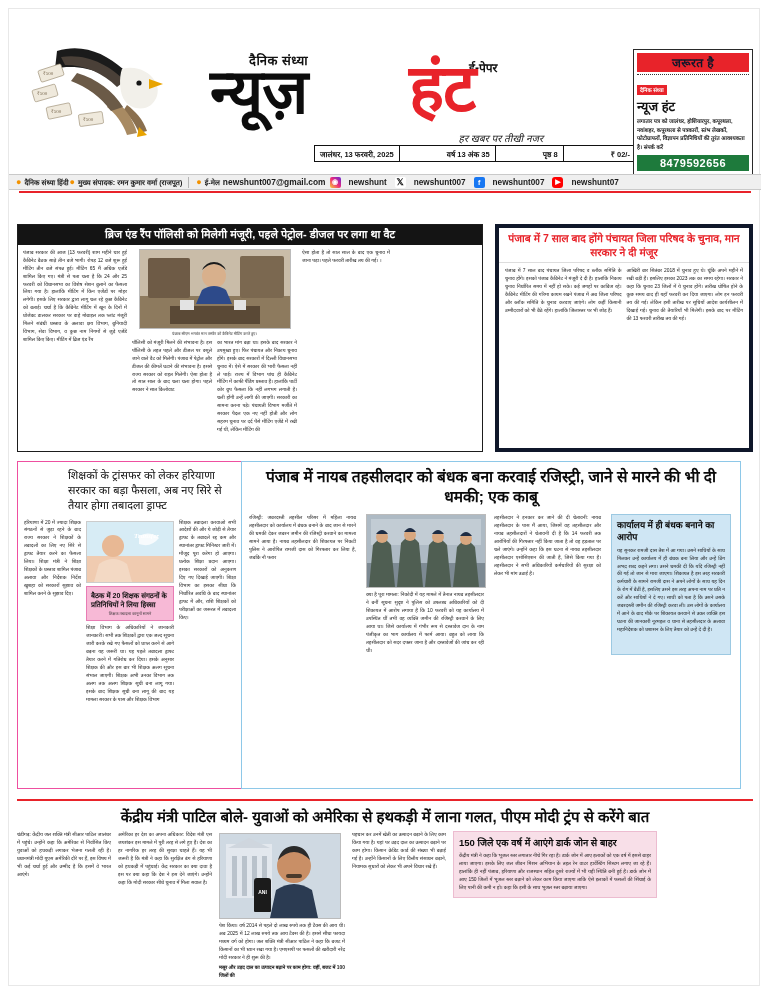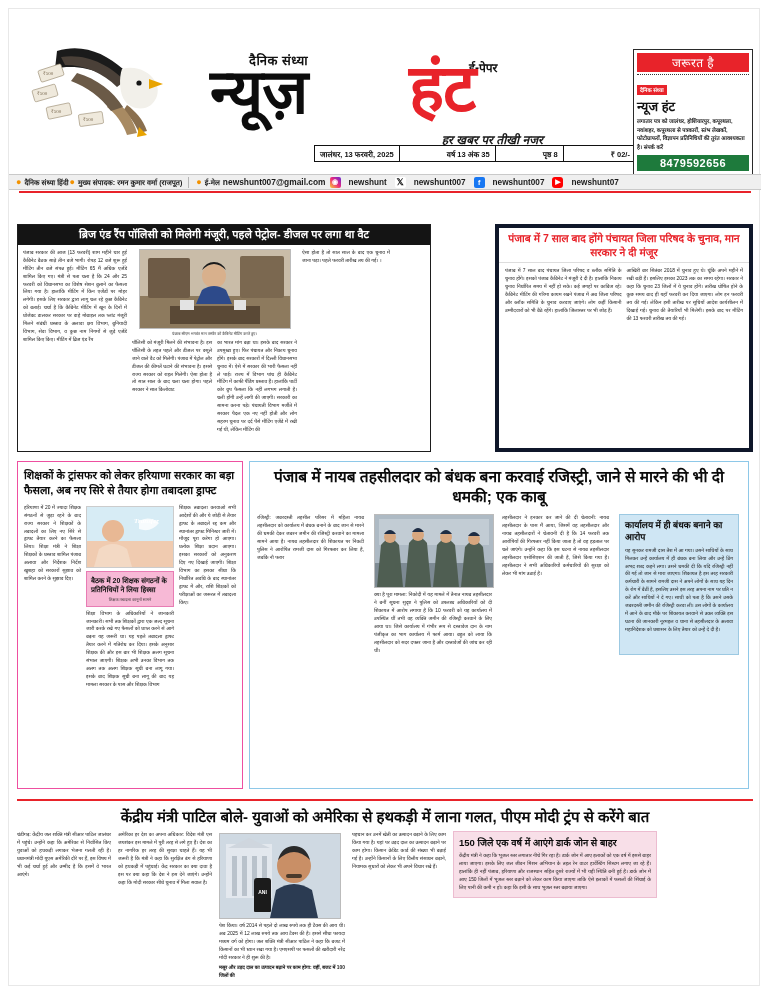--- a/index.html
+++ b/index.html
@@ -40,21 +40,21 @@
     font-size:62px;line-height:62px;font-weight:bold;color:#0c0c0c;
     letter-spacing:-1px;
   }
   .bigword2{
     position:absolute;left:205px;top:22px;
     font-size:66px;line-height:66px;font-weight:bold;color:#e8232a;
     letter-spacing:-1px;
   }
   .tagline{
     position:absolute;right:6px;top:98px;
-    font-size:12px;font-weight:bold;color:#1a1a1a;font-style:italic;
+    font-size:10px;font-weight:normal;color:#1a1a1a;font-style:italic;
   }
   .dateline{
     position:absolute;left:110px;top:112px;
     display:flex;align-items:stretch;height:15px;
     border:1px solid #111;background:#fff;gap:42px;
   }
   .dateline span{
     font-size:7.5px;font-weight:bold;color:#111;
     padding:2px 5px;display:flex;align-items:center;white-space:nowrap;
     border-right:1px solid #111;
@@ -62,21 +62,21 @@
   .dateline span:last-child{border-right:none;}
   .price-rs{color:#e8232a;font-weight:bold;}
 
   
   .adbox{
     position:absolute;right:8px;top:18px;width:120px;height:128px;
     border:1px solid #2a2a2a;background:#fff;box-sizing:border-box;
     padding:3px;
   }
   .ad-title{
-    background:#e8232a;color:#ffffff;font-size:12px;font-weight:normal;
+    background:#e8232a;color:#0f172a;font-size:12px;font-weight:bold;
     text-align:center;padding:1px 0;letter-spacing:.4px;
   }
   .ad-dots{border-bottom:1px dotted #333;margin:2px 0 3px;}
   .ad-small{
     display:inline-block;background:#e8232a;color:#fff;
     font-size:5.5px;font-weight:bold;padding:1px 3px;
   }
   .ad-brand{font-size:13px;font-weight:bold;color:#111;margin:1px 0 2px;}
   .ad-body{font-size:5.6px;line-height:1.55;color:#1a1a1a;font-weight:bold;text-align:left;}
   .ad-phone{
@@ -107,21 +107,21 @@
   .mainhead{
     position:absolute;left:10px;top:188px;width:732px;
     text-align:center;font-size:19.5px;font-weight:bold;color:#0a0a0a;
     letter-spacing:-.2px;
   }
   .redrule{position:absolute;left:10px;top:182px;width:732px;height:2px;background:#e8232a;}
 
   
   .topsec{position:absolute;left:8px;top:215px;width:736px;height:230px;}
   .lead{
-    position:absolute;left:0;top:0;width:414px;height:228px;
+    position:absolute;left:0;top:0;width:466px;height:228px;
     border:1px solid #1d1d1d;box-sizing:border-box;background:#fff;
   }
   .lead-head{
     background:#141414;color:#fff;font-size:11px;font-weight:bold;
     text-align:center;padding:3px 4px;line-height:1.25;
   }
   .lead-body{display:flex;padding:4px 5px 3px;gap:5px;}
   .col{font-size:4.9px;line-height:1.62;color:#1a1a1a;text-align:justify;}
   .photo{
     position:relative;width:150px;height:78px;margin:0 auto 2px;
@@ -140,38 +140,39 @@
   }
   .side-body{display:flex;gap:5px;padding:4px 6px;}
 
   
   .midsec{position:absolute;left:8px;top:452px;width:736px;height:330px;}
   .midleft{
     position:absolute;left:0;top:0;width:226px;height:328px;
     border:1.5px solid #ee4fa0;box-sizing:border-box;background:#fff;
   }
   .midleft-head{
-    font-size:11px;font-weight:bold;color:#0b0b0b;line-height:1.35;
+    font-size:11px;font-weight:normal;color:#0b0b0b;line-height:1.35;
     padding:6px 6px 4px;
+    margin-left:44px;
   }
   .midleft-body{display:flex;gap:5px;padding:2px 6px;}
   .transfer-photo{
     position:relative;width:86px;height:60px;margin:2px 0 3px;
     background:linear-gradient(150deg,#f2cdb4 0%,#e3a88d 45%,#8fb3c9 100%);
     overflow:hidden;border:1px solid #ccc;
   }
   .pinkbox{
     background:#f7b9d6;border:1px solid #e87cb4;
     padding:4px;margin:3px 0;
   }
   .pinkbox .pbt{font-size:7px;font-weight:bold;color:#101010;line-height:1.35;}
   .pinkbox .pbs{font-size:4px;color:#333;text-align:center;margin-top:2px;}
 
   .midright{
-    position:absolute;right:4px;top:0;width:500px;height:328px;
+    position:absolute;right:12px;top:0;width:500px;height:328px;
     border:1.5px solid #8ec8e8;box-sizing:border-box;background:#fff;
   }
   .midright-head{
     font-size:15.5px;font-weight:bold;color:#0b0b0b;text-align:center;
     line-height:1.3;padding:5px 6px 4px;
   }
   .midright-body{display:flex;gap:10px;padding:3px 7px;}
   .police-photo{
     width:100%;height:72px;margin-bottom:3px;
     background:linear-gradient(160deg,#b9c6cf 0%,#8d9aa6 40%,#5d6b73 100%);

